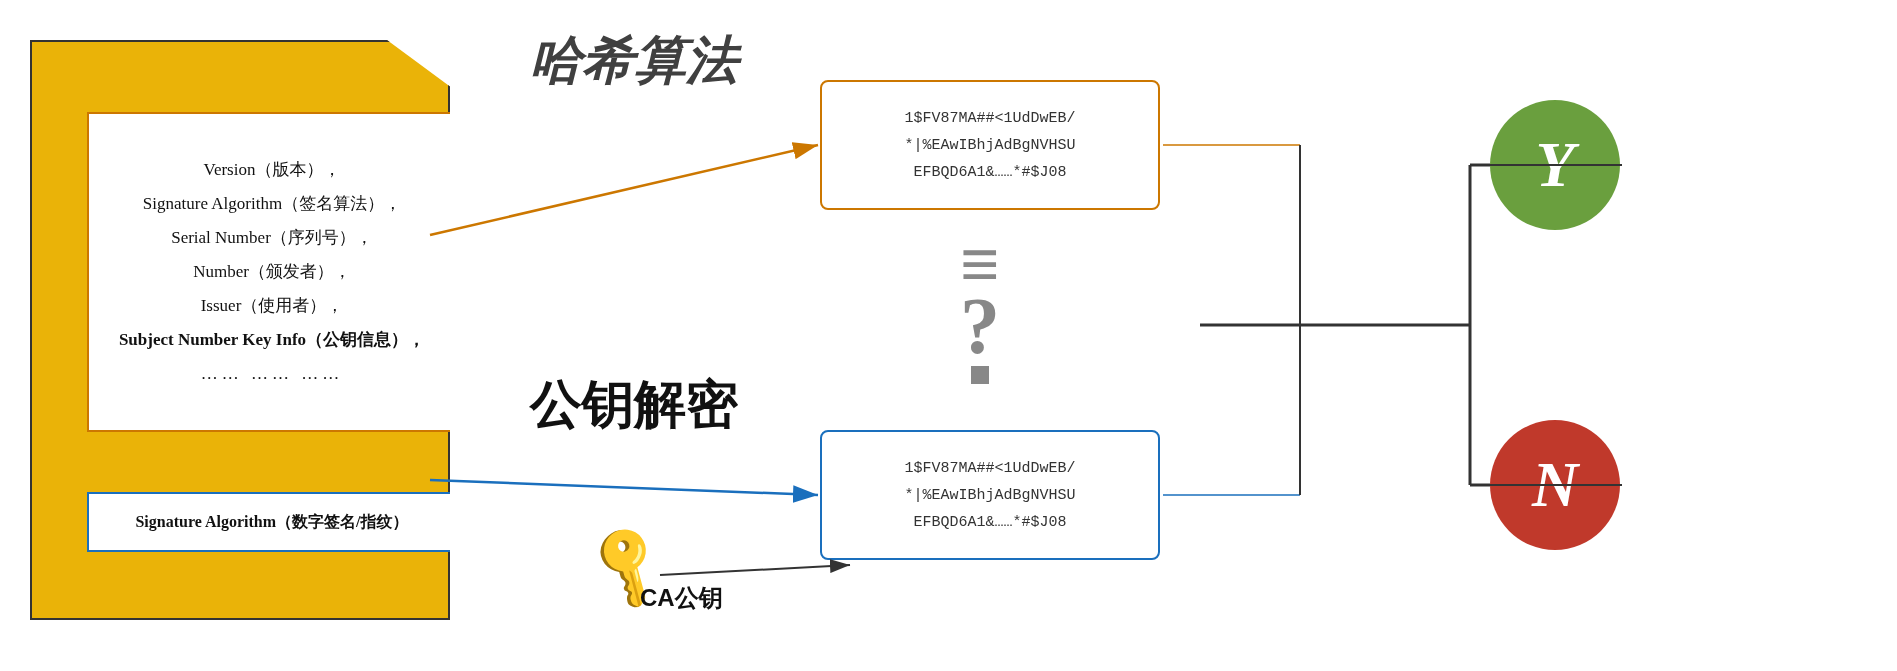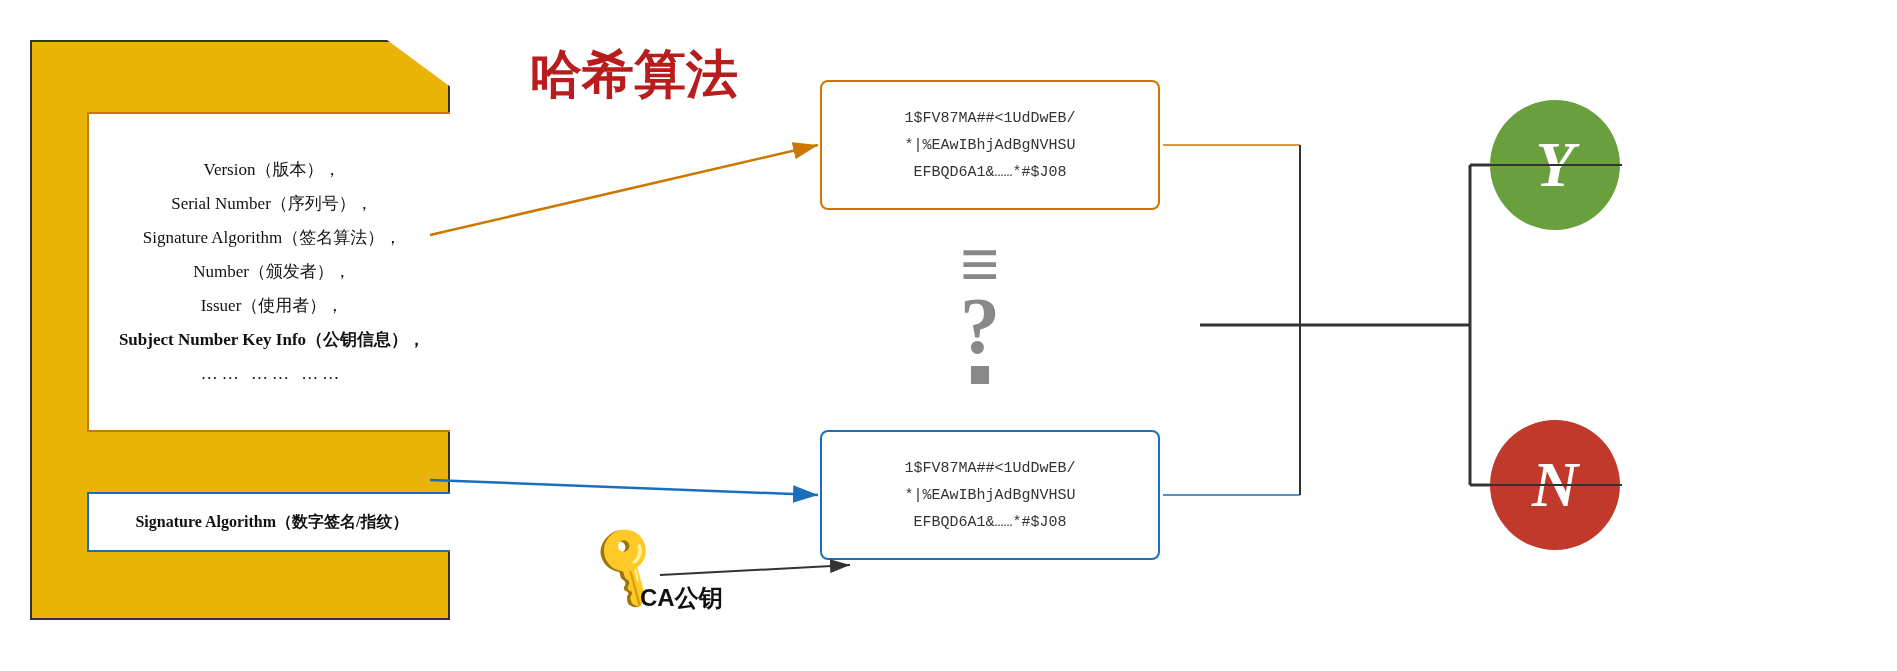--- a/index.html
+++ b/index.html
@@ -77,25 +77,26 @@
     .cert-sig-box p {
       font-size: 16px;
       font-weight: bold;
       color: #111;
     }
 
     
     .title-hash {
       position: absolute;
       left: 530px;
-      top: 40px;
+      top: 26px;
       font-size: 52px;
       font-weight: 900;
-      color: #b91c1c;
+      color: #404040;
       font-family: "Microsoft YaHei", "SimHei", sans-serif;
+      font-style: italic;
     }
 
     
     .title-pubkey {
       position: absolute;
       left: 530px;
       top: 370px;
       font-size: 52px;
       font-weight: 900;
       color: #111;
@@ -245,35 +246,36 @@
   </style>
 </head>
 <body>
 
 <div class="diagram-container">
 
   <div class="cert-box">
 
     <div class="cert-info-box">
       <p>Version（版本），</p>
+      <p>Signature Algorithm（签名算法），</p>
       <p>Serial Number（序列号），</p>
-      <p>Signature Algorithm（签名算法），</p>
       <p>Number（颁发者），</p>
       <p>Issuer（使用者），</p>
       <p class="bold-line">Subject Number Key Info（公钥信息），</p>
       <p class="dots-line">……  ……  ……</p>
     </div>
 
     <div class="cert-sig-box">
       <p>Signature Algorithm（数字签名/指纹）</p>
     </div>
   </div>
 
   <div class="title-hash">哈希算法</div>
 
+  <div class="title-pubkey">公钥解密</div>
 
   <div class="hash-result-box">
     <p>1$FV87MA##&lt;1UdDwEB/<br>*|%EAwIBhjAdBgNVHSU<br>EFBQD6A1&amp;……*#$J08</p>
   </div>
 
   <div class="decrypt-result-box">
     <p>1$FV87MA##&lt;1UdDwEB/<br>*|%EAwIBhjAdBgNVHSU<br>EFBQD6A1&amp;……*#$J08</p>
   </div>
 
   <div class="eq-question">

